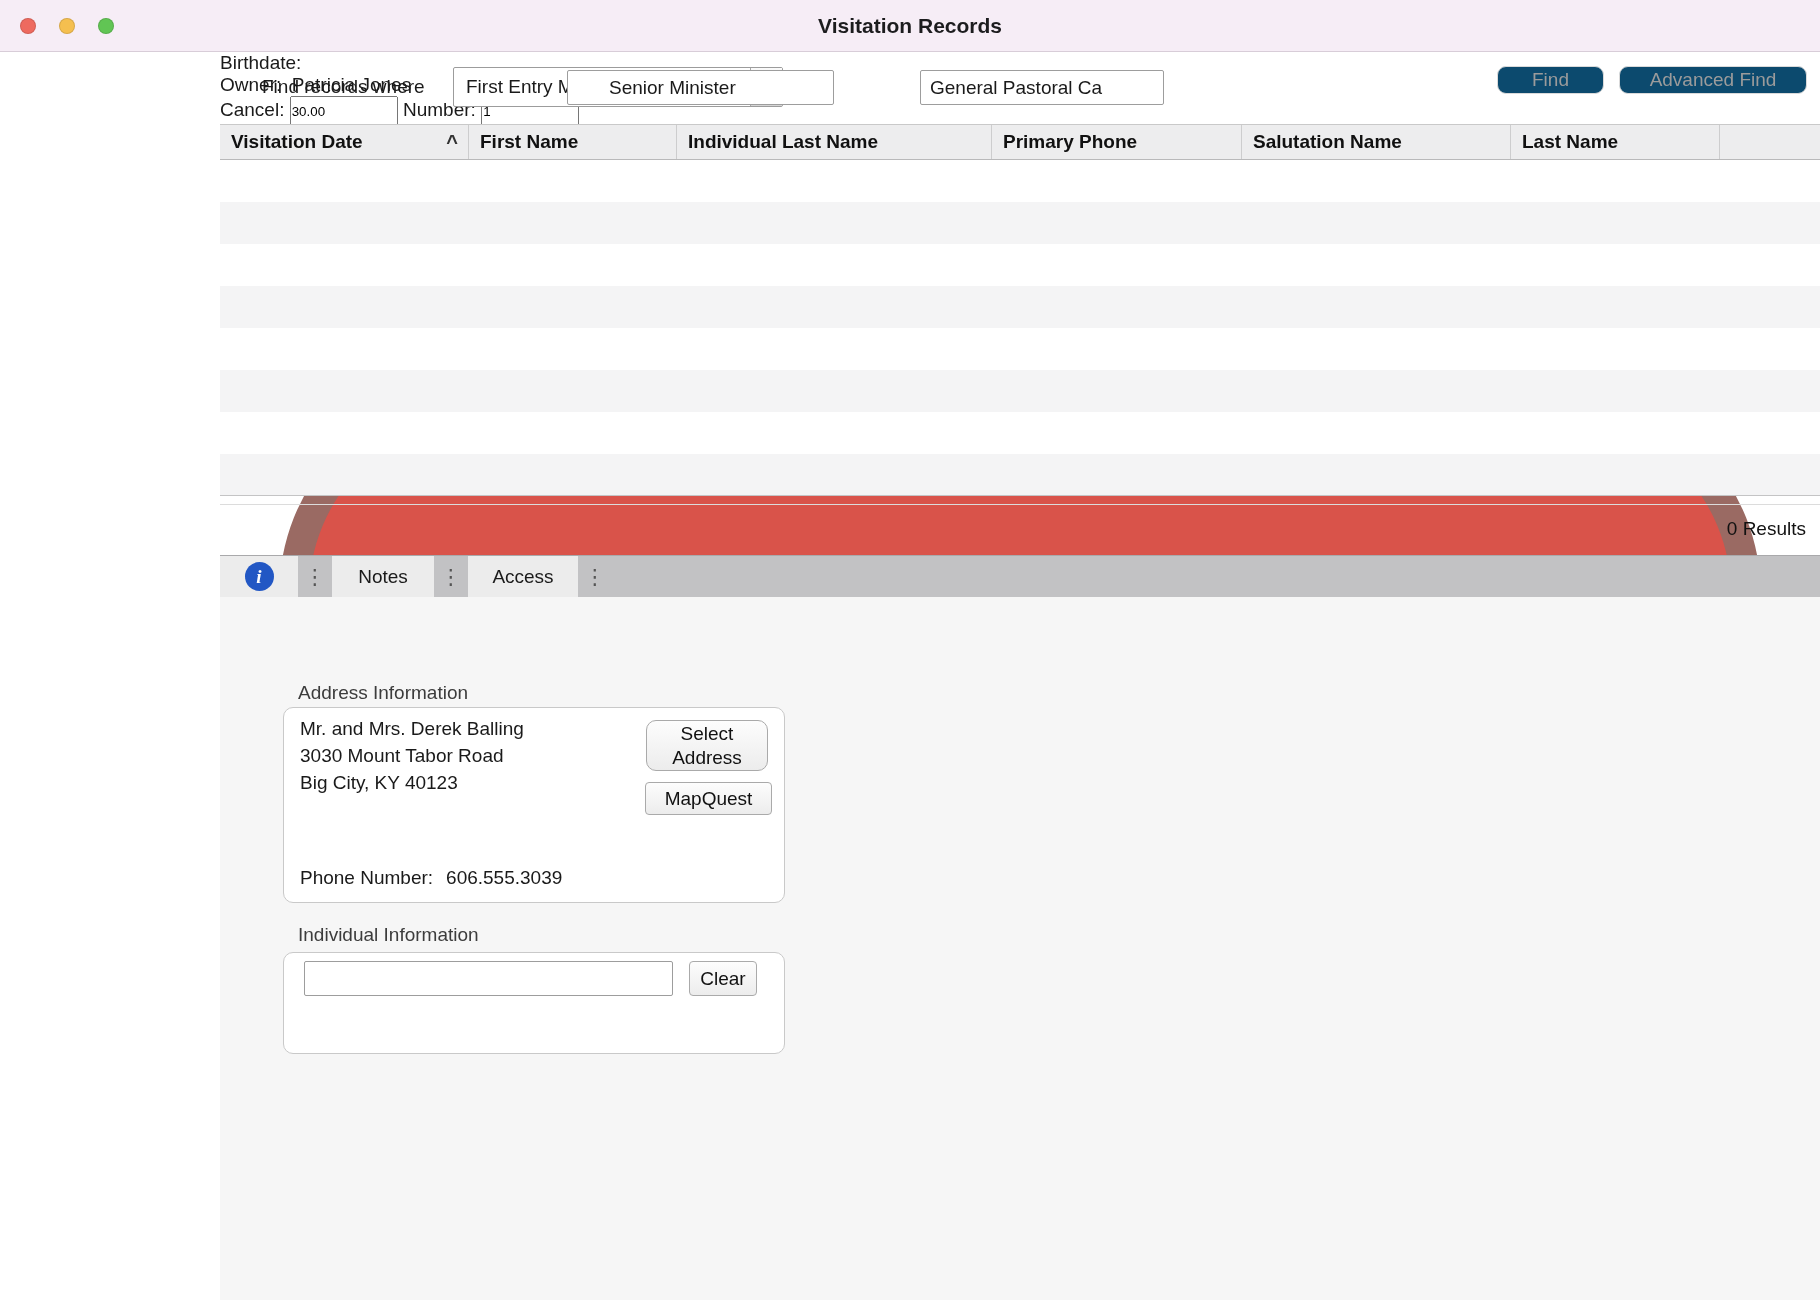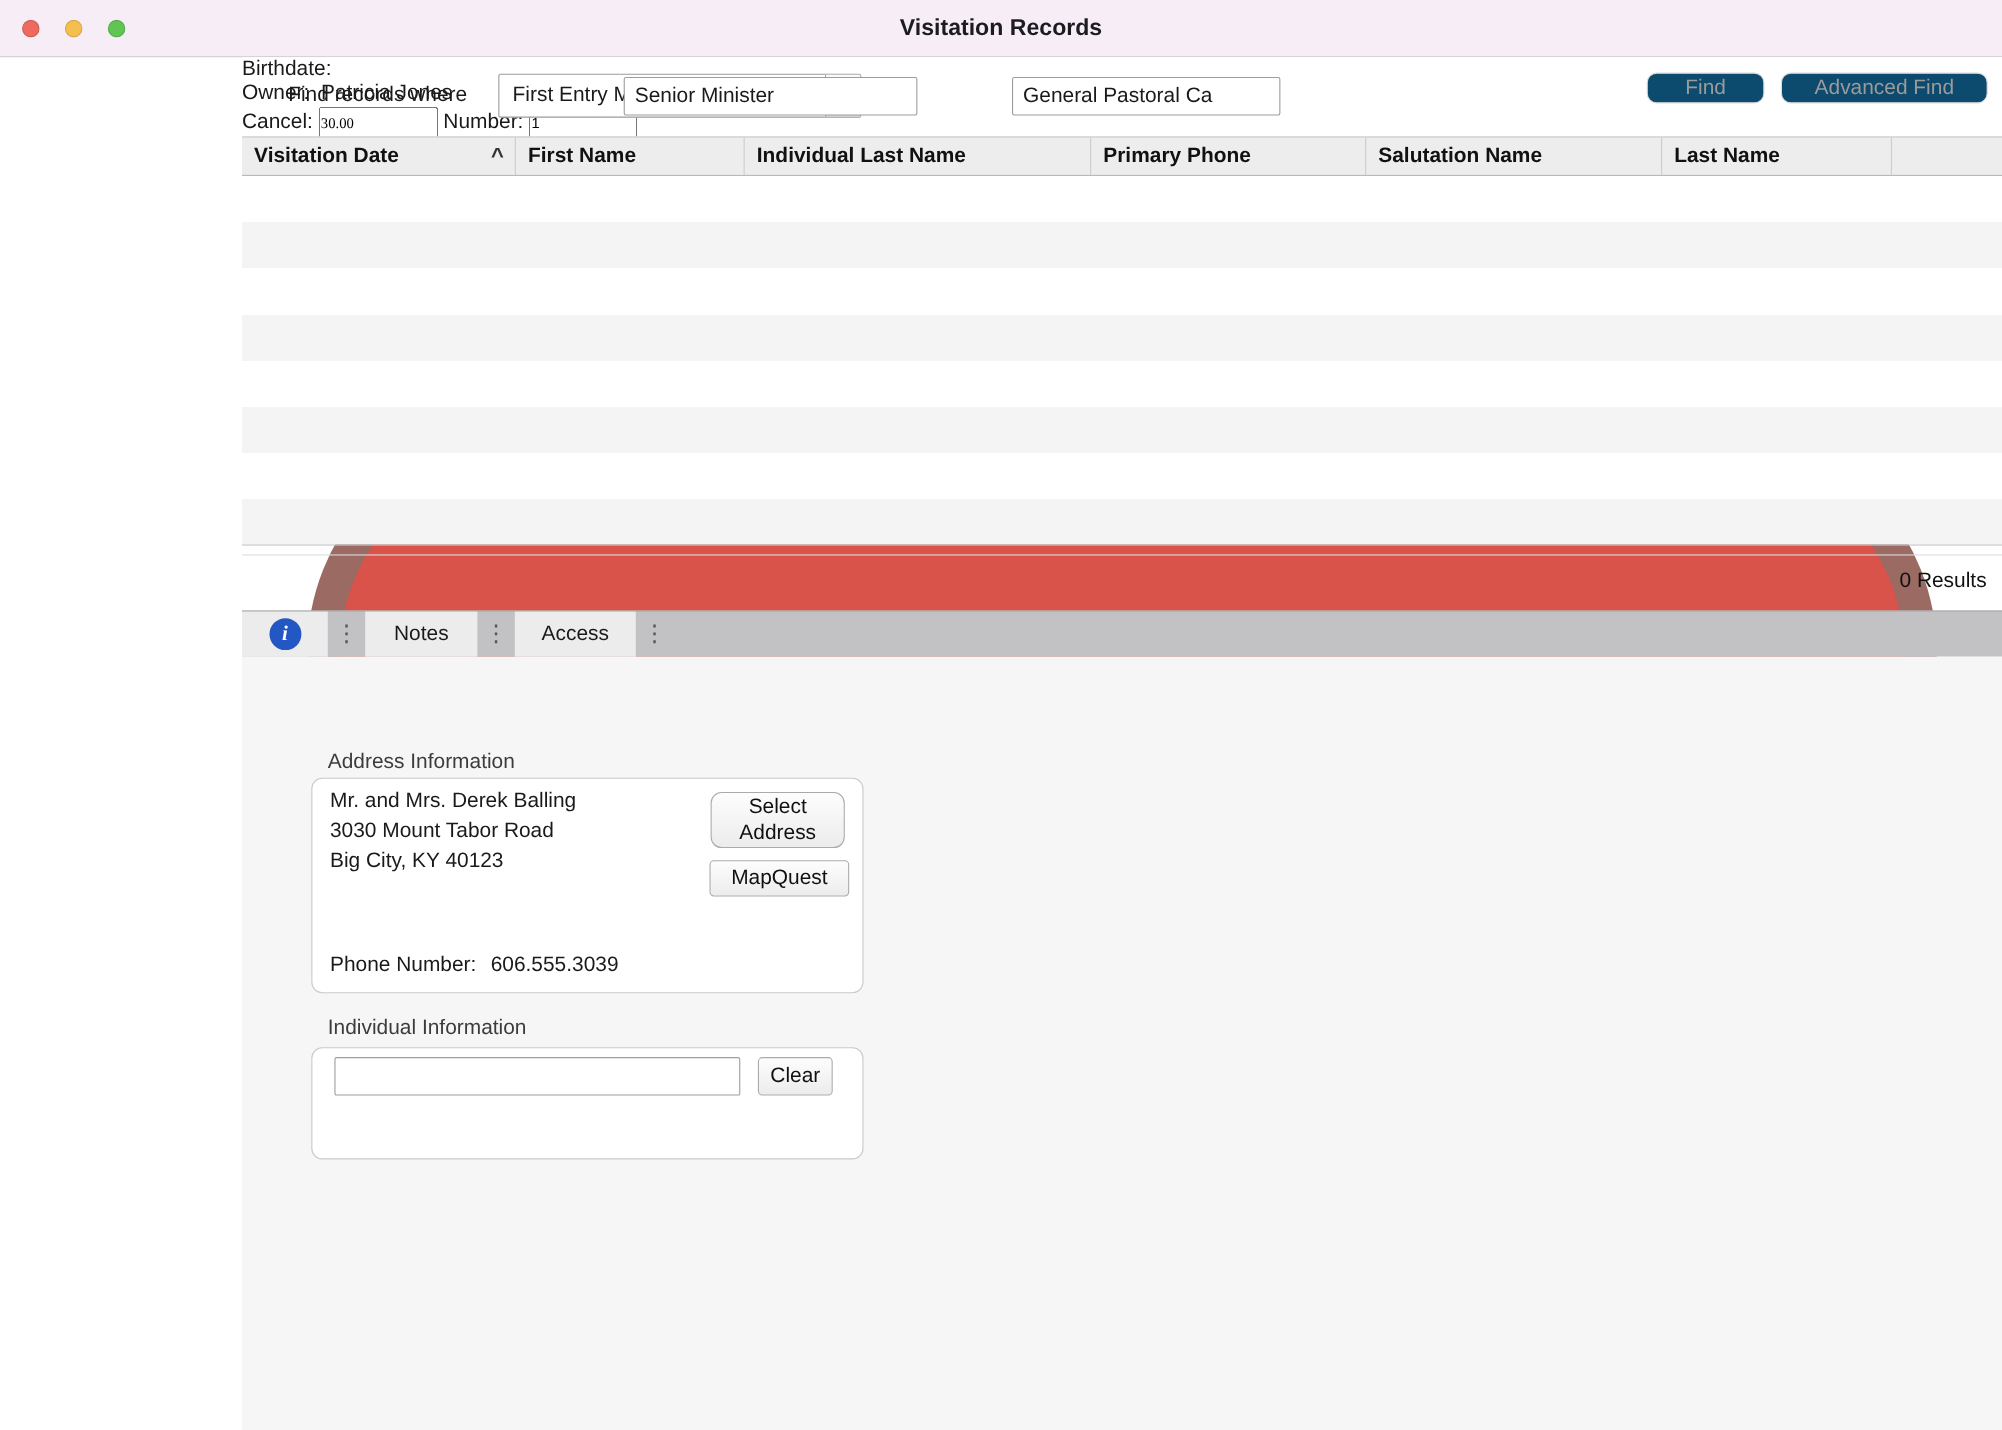--- a/index.html
+++ b/index.html
@@ -154,21 +154,21 @@
     <div class="inline-label" style="left:89px; top:958px;">Birthdate:</div>
 
     <div class="inline-label" style="left:78px; top:1020px;">
       <span>Owner:</span>&nbsp;
       <span>Patricia Jones</span>
     </div>
 
     <div class="blue-frame" style="left:59px; top:1050px; width:463px; height:56px;">
       <div class="mileage-inner">
         <span>Cancel:</span>
-        <input class="text-input" style="position: static; width: 108px; height: 31px; font-family: Liberation Serif, serif;" value="30.00">
+        <input class="text-input" style="position: static; width: 108px; height: 31px;" value="30.00">
         <span style="width:12px;"></span>
         <span>Number:</span>
         <input class="text-input" style="position: static; width: 98px; height: 31px;" value="1">
       </div>
     </div>
 
     <div class="visit-box">
       <div class="inline-label" style="left:8px; top:23px;">Date:</div>
       <input class="text-input" style="left: 72px; top: 19px; width: 144px; height: 35px;" value="Jul 31 2025">
       <svg class="cal-icon" style="left:230px; top:24px;" viewBox="0 0 27 27">
@@ -179,21 +179,21 @@
             <rect x="9.7" y="13" width="3.6" height="3.6"></rect>
           <rect x="14.9" y="13" width="3.6" height="3.6"></rect>
             <rect x="20.1" y="13" width="3.6" height="3.6"></rect>
           <rect x="4.5" y="18.6" width="3.6" height="3.6"></rect>
             <rect x="9.7" y="18.6" width="3.6" height="3.6"></rect>
           <rect x="14.9" y="18.6" width="3.6" height="3.6"></rect>
             <rect x="20.1" y="18.6" width="3.6" height="3.6"></rect>
         </g>
       </svg>
       
-      <div class="dd-field" style="left:347px; top:18px; width:267px; height:35px;">
+      <div class="dd-field" style="left:347px; top:18px; width:267px; height:35px;padding-left:32px;">
         <span class="dd-val">Senior Minister</span>
         <span class="blue-chev-btn"><span class="chev-white"></span></span>
       </div>
       
       <div class="dd-field" style="left:700px; top:18px; width:244px; height:35px;">
         <span class="dd-val">General Pastoral Ca</span>
         <span class="blue-chev-btn"><span class="chev-white"></span></span>
       </div>
       
       

